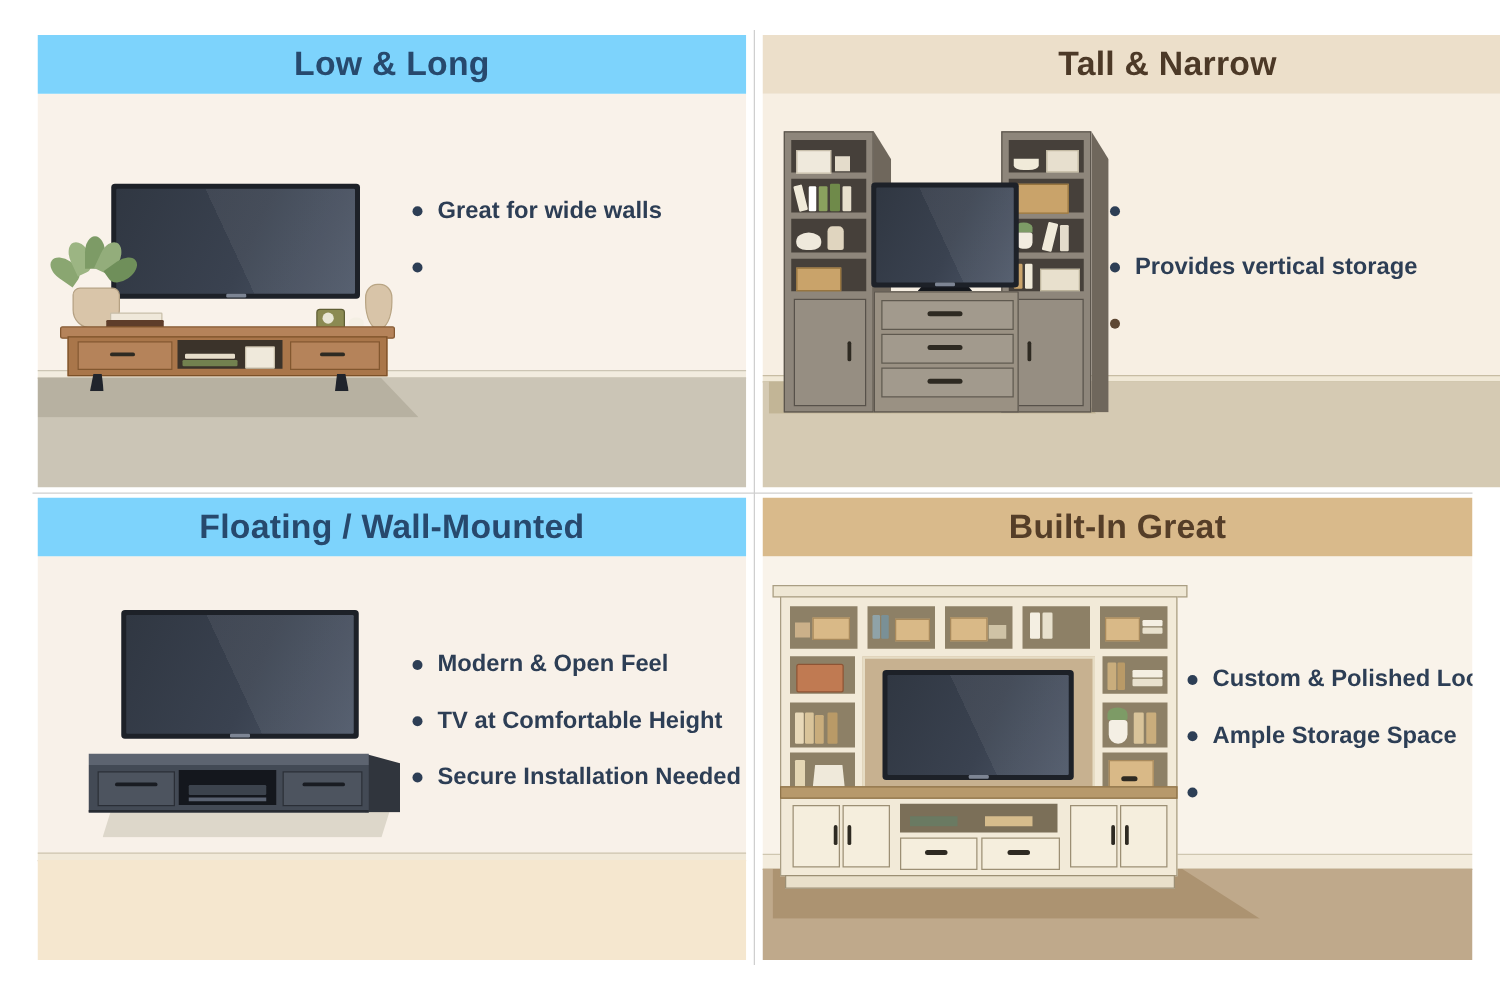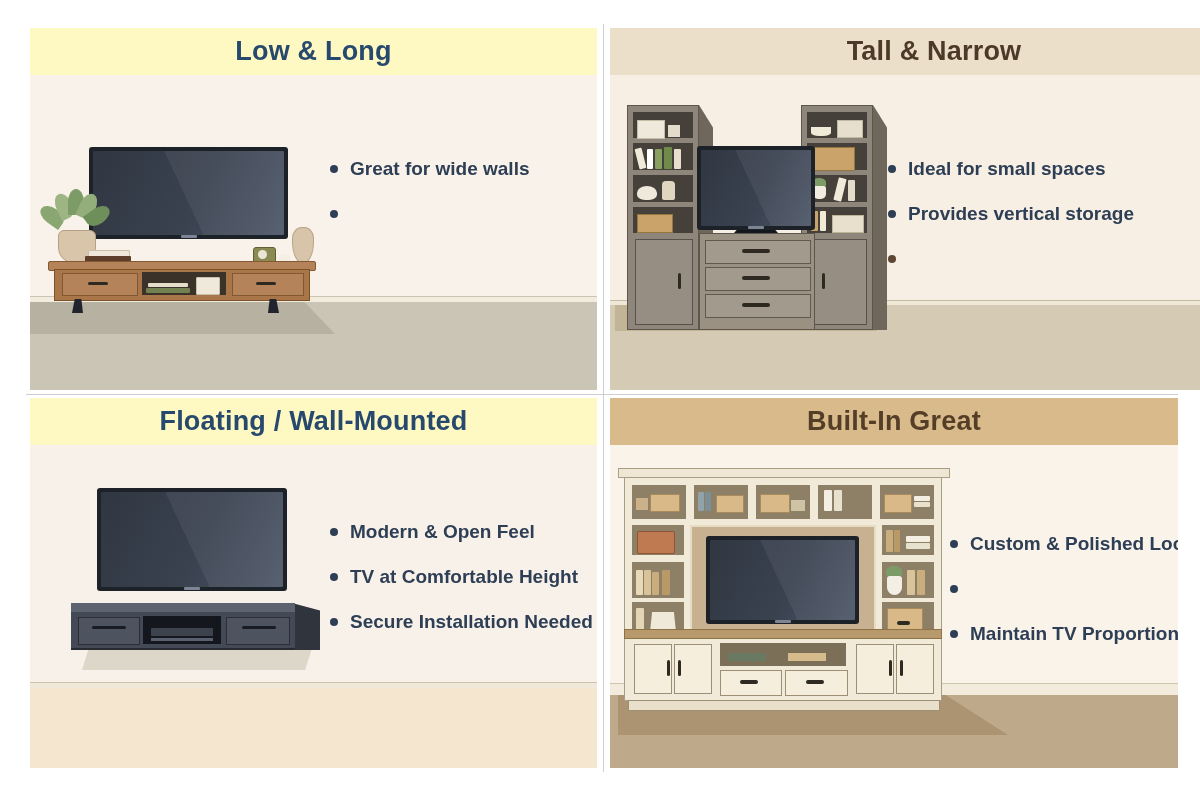--- a/index.html
+++ b/index.html
@@ -10,21 +10,21 @@
   .vline{position:absolute;left:603px;top:24px;width:1px;height:748px;background:#cfcfcf;}
   .hline{position:absolute;left:26px;top:394px;width:1152px;height:1px;background:#cfcfcf;}
   
   .panel{position:absolute;overflow:hidden;}
   .p1{left:30px;top:28px;width:567px;height:362px;}
   .p2{left:610px;top:28px;width:648px;height:362px;}
   .p3{left:30px;top:398px;width:567px;height:370px;}
   .p4{left:610px;top:398px;width:568px;height:370px;}
   .hdr{position:absolute;left:0;top:0;width:100%;height:47px;text-align:center;
        font-size:27px;font-weight:bold;line-height:47px;letter-spacing:.2px;}
-  .hdr-blue{background:#fef9c3;color:#27496d;}
+  .hdr-blue{background:#7dd3fc;color:#27496d;}
   .hdr-cream{background:#ecdfca;color:#4c3927;}
   .hdr-tan{background:#d9ba8b;color:#553e28;}
   
   .wall,.floor,.base{position:absolute;left:0;width:100%;}
   
   .bullets{position:absolute;margin:0;padding:0;list-style:none;}
   .bullets li{display:flex;align-items:center;height:25px;margin-bottom:20px;
               font-size:19px;font-weight:bold;color:#2d3e55;white-space:nowrap;}
   .dot{width:8px;height:8px;border-radius:50%;background:#2d3e55;margin-right:12px;flex:0 0 auto;}
   .text-brown{color:#5d4733;}
@@ -163,21 +163,20 @@
       <div class="abs" style="left:124px;top:196px;width:44px;height:9px;background:#14171c;clip-path:polygon(18% 0,82% 0,100% 100%,0 100%);"></div>
       <div class="tv" style="left:87px;top:118px;width:118px;height:84px;">
         <div class="screen"></div>
         <div class="tv-logo"></div>
       </div>
     </div>
 
     <ul class="bullets" style="left:278px;top:128px;">
       <li>
           <span class="dot"></span>
-          <span>Ideal for small spaces</span>
         </li>
       <li>
           <span class="dot"></span>
           <span>Provides vertical storage</span>
         </li>
       <li class="text-brown">
           <span class="dot"></span>
         </li>
     </ul>
   </div>
@@ -306,20 +305,20 @@
       <div class="abs" style="left:18px;top:302px;width:310px;height:9px;background:#e9e0cb;border:1px solid #9c8f74;"></div>
     </div>
 
     <ul class="bullets" style="left:340px;top:133px;">
       <li>
           <span class="dot"></span>
           <span>Custom &amp; Polished Look</span>
         </li>
       <li>
           <span class="dot"></span>
-        </li>
-      <li>
-          <span class="dot"></span>
-          <span>Maintain TV Proportion</span>
+          <span>Ample Storage Space</span>
+        </li>
+      <li>
+          <span class="dot"></span>
         </li>
     </ul>
   </div>
 </div>
 
 </body></html>

